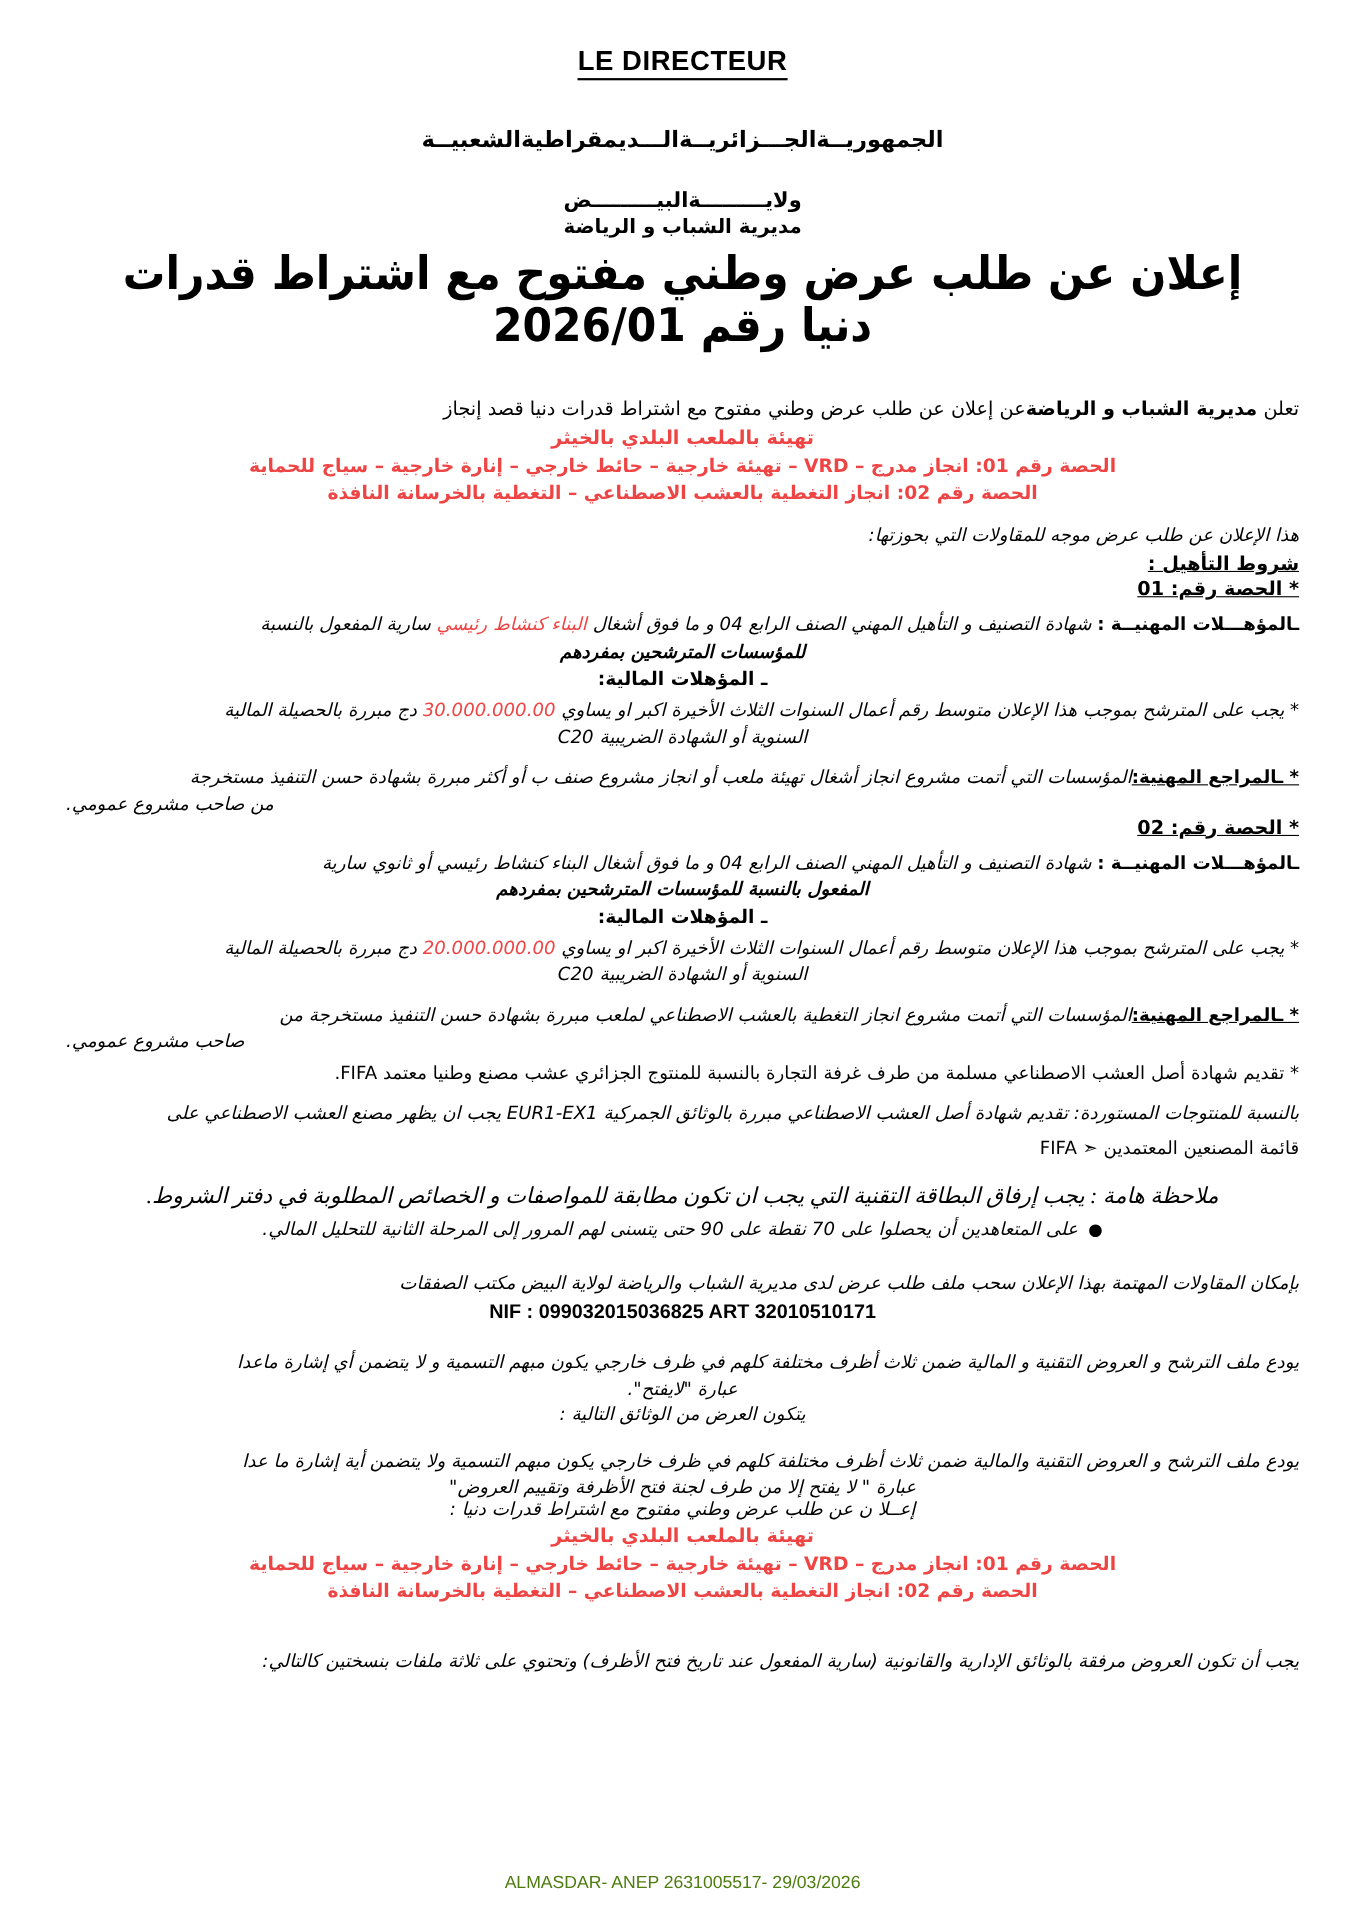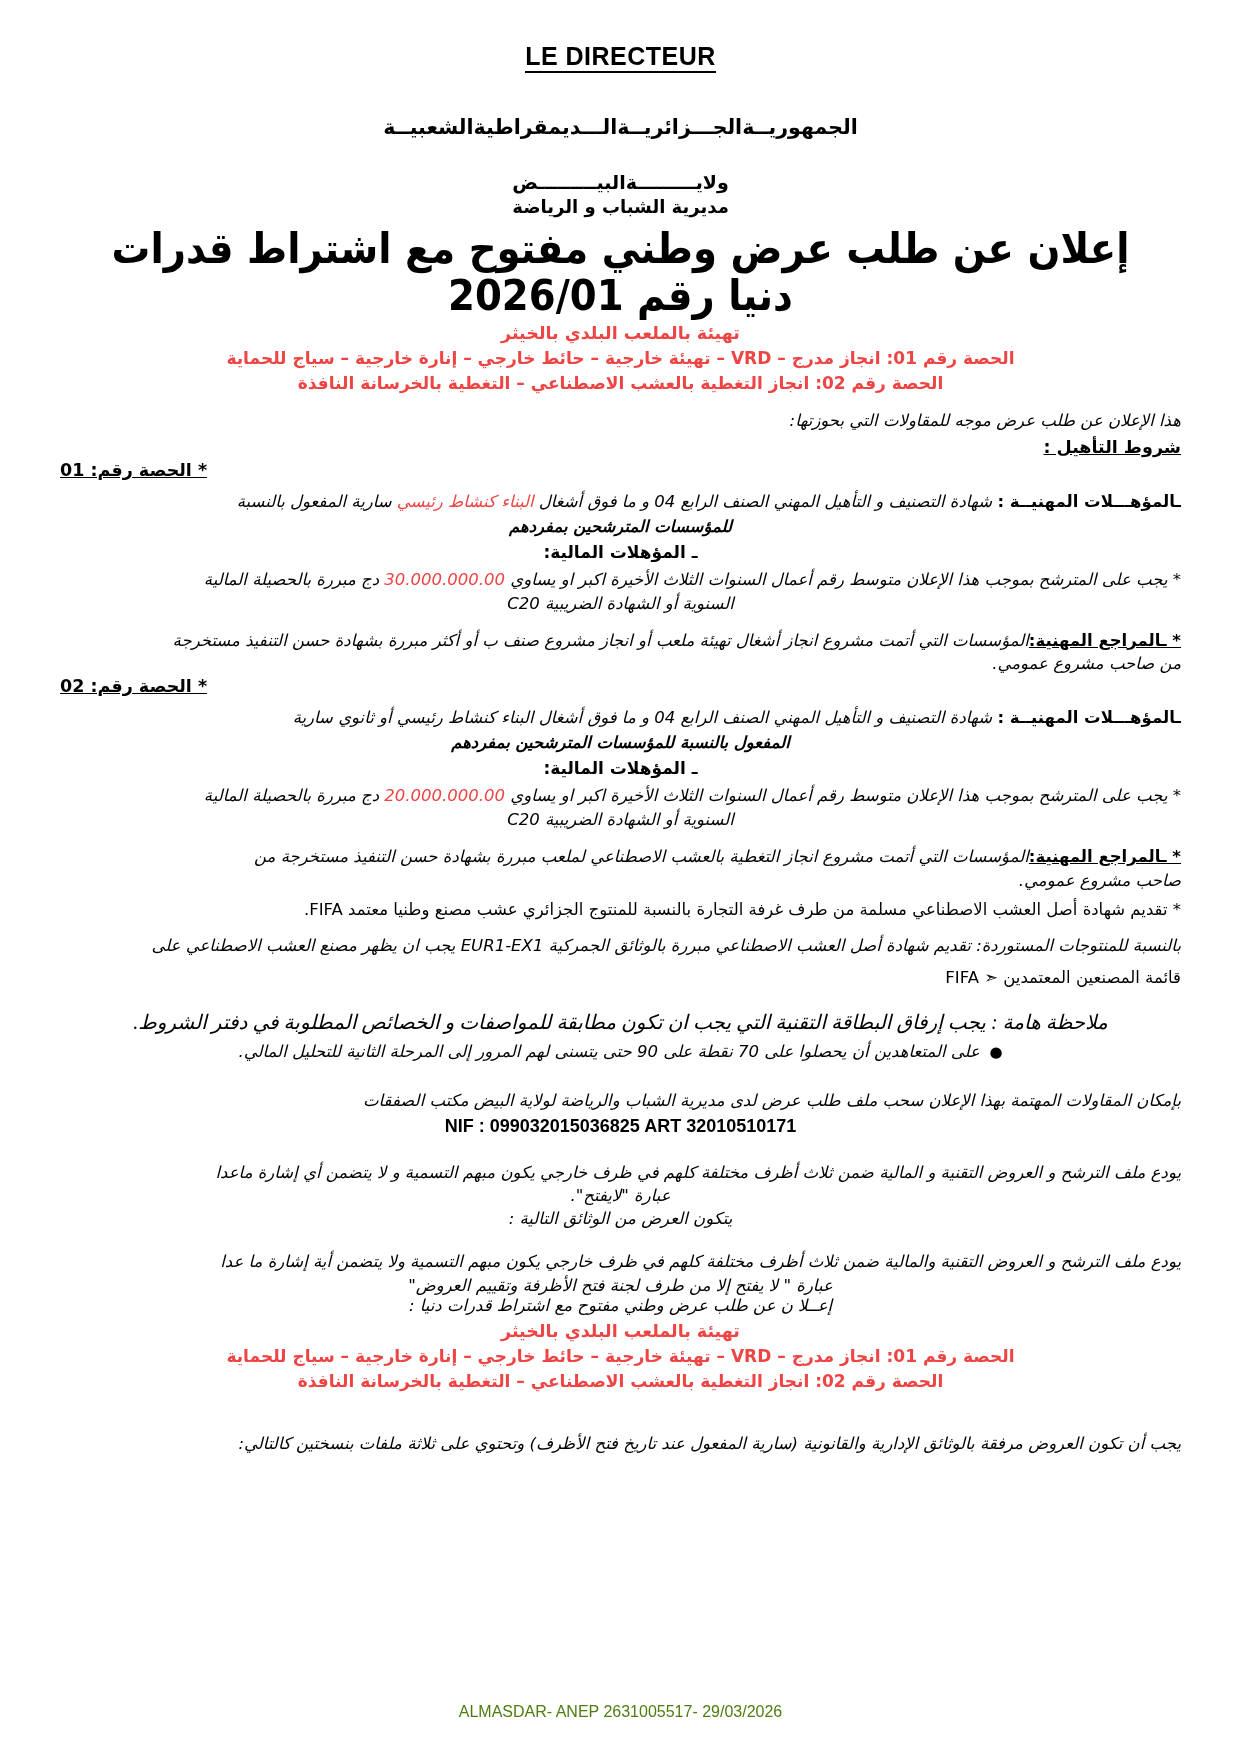--- a/index.html
+++ b/index.html
@@ -103,21 +103,21 @@
     font-size: 17.5px;
     font-weight: bold;
     text-align: right;
     margin-top: 5px;
   }
   .section-head u { text-decoration: underline; }
 
   .lot-head {
     font-size: 17.5px;
     font-weight: bold;
-    text-align: left;
+    text-align: right;
     margin-top: 3px;
   }
 
   .qual {
     font-size: 16.5px;
     font-style: italic;
     line-height: 1.5;
     text-align: justify;
     text-align-last: right;
     margin-top: 10px;
@@ -154,21 +154,21 @@
     font-style: italic;
     line-height: 1.5;
     text-align: justify;
     text-align-last: right;
     margin-top: 16px;
   }
   .refs .lbl { font-weight: bold; font-style: normal; text-decoration: underline; }
   .refs-tail {
     font-size: 16.5px;
     font-style: italic;
-    text-align: right;
+    text-align: left;
     margin-top: 1px;
   }
 
   .plain {
     font-size: 16.5px;
     font-style: italic;
     line-height: 1.55;
     text-align: justify;
     text-align-last: right;
     margin-top: 14px;
@@ -283,20 +283,23 @@
   <div class="directeur">
     <span>LE DIRECTEUR</span>
   </div>
 
   <div class="republic">الجمهوريــةالجـــزائريــةالـــديمقراطيةالشعبيــة</div>
   <div class="wilaya">ولايـــــــــةالبيـــــــــض</div>
   <div class="direction">مديرية الشباب و الرياضة</div>
 
   <div class="main-title">إعلان عن طلب عرض وطني مفتوح مع اشتراط قدرات دنيا رقم 2026/01</div>
 
+  <div class="intro">
+    <span>تعلن </span><span class="em">مديرية الشباب و الرياضة</span><span>عن إعلان عن طلب عرض وطني مفتوح مع اشتراط قدرات دنيا قصد إنجاز</span>
+  </div>
 
   <div class="lot-site teal">تهيئة بالملعب البلدي بالخيثر</div>
   <div class="lot-line teal">الحصة رقم 01: انجاز مدرج – VRD – تهيئة خارجية – حائط خارجي – إنارة خارجية – سياج للحماية</div>
   <div class="lot-line teal">الحصة رقم 02: انجاز التغطية بالعشب الاصطناعي – التغطية بالخرسانة النافذة</div>
 
   <div class="note-ital">هذا الإعلان عن طلب عرض موجه للمقاولات التي بحوزتها:</div>
 
   <div class="section-head">
     <u>شروط التأهيل :</u>
   </div>

